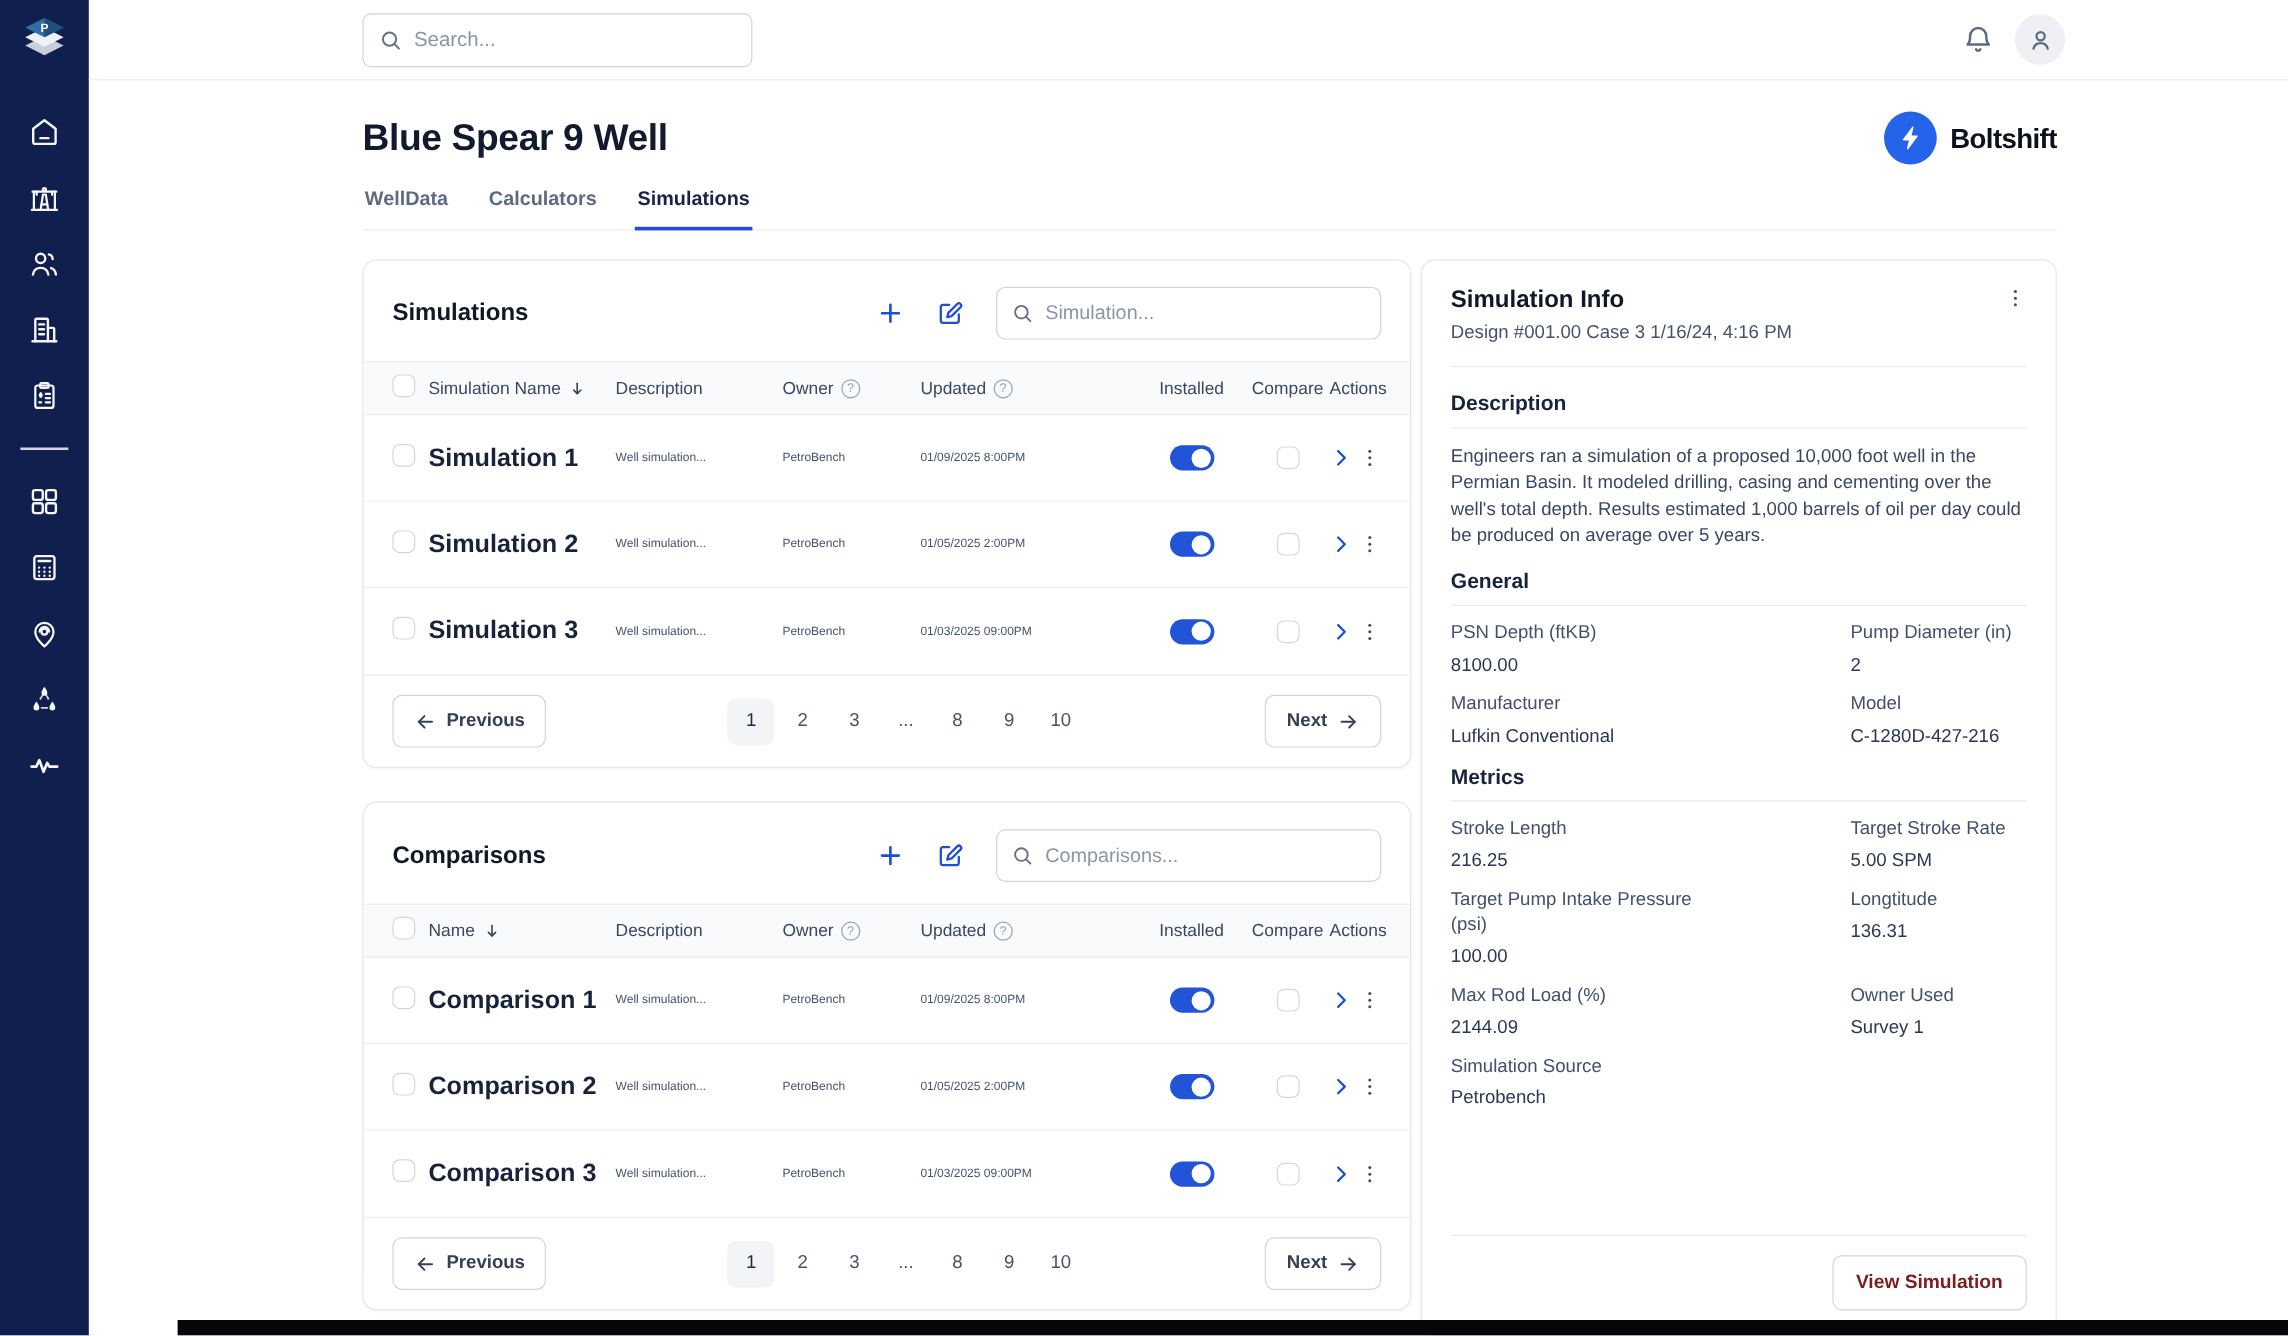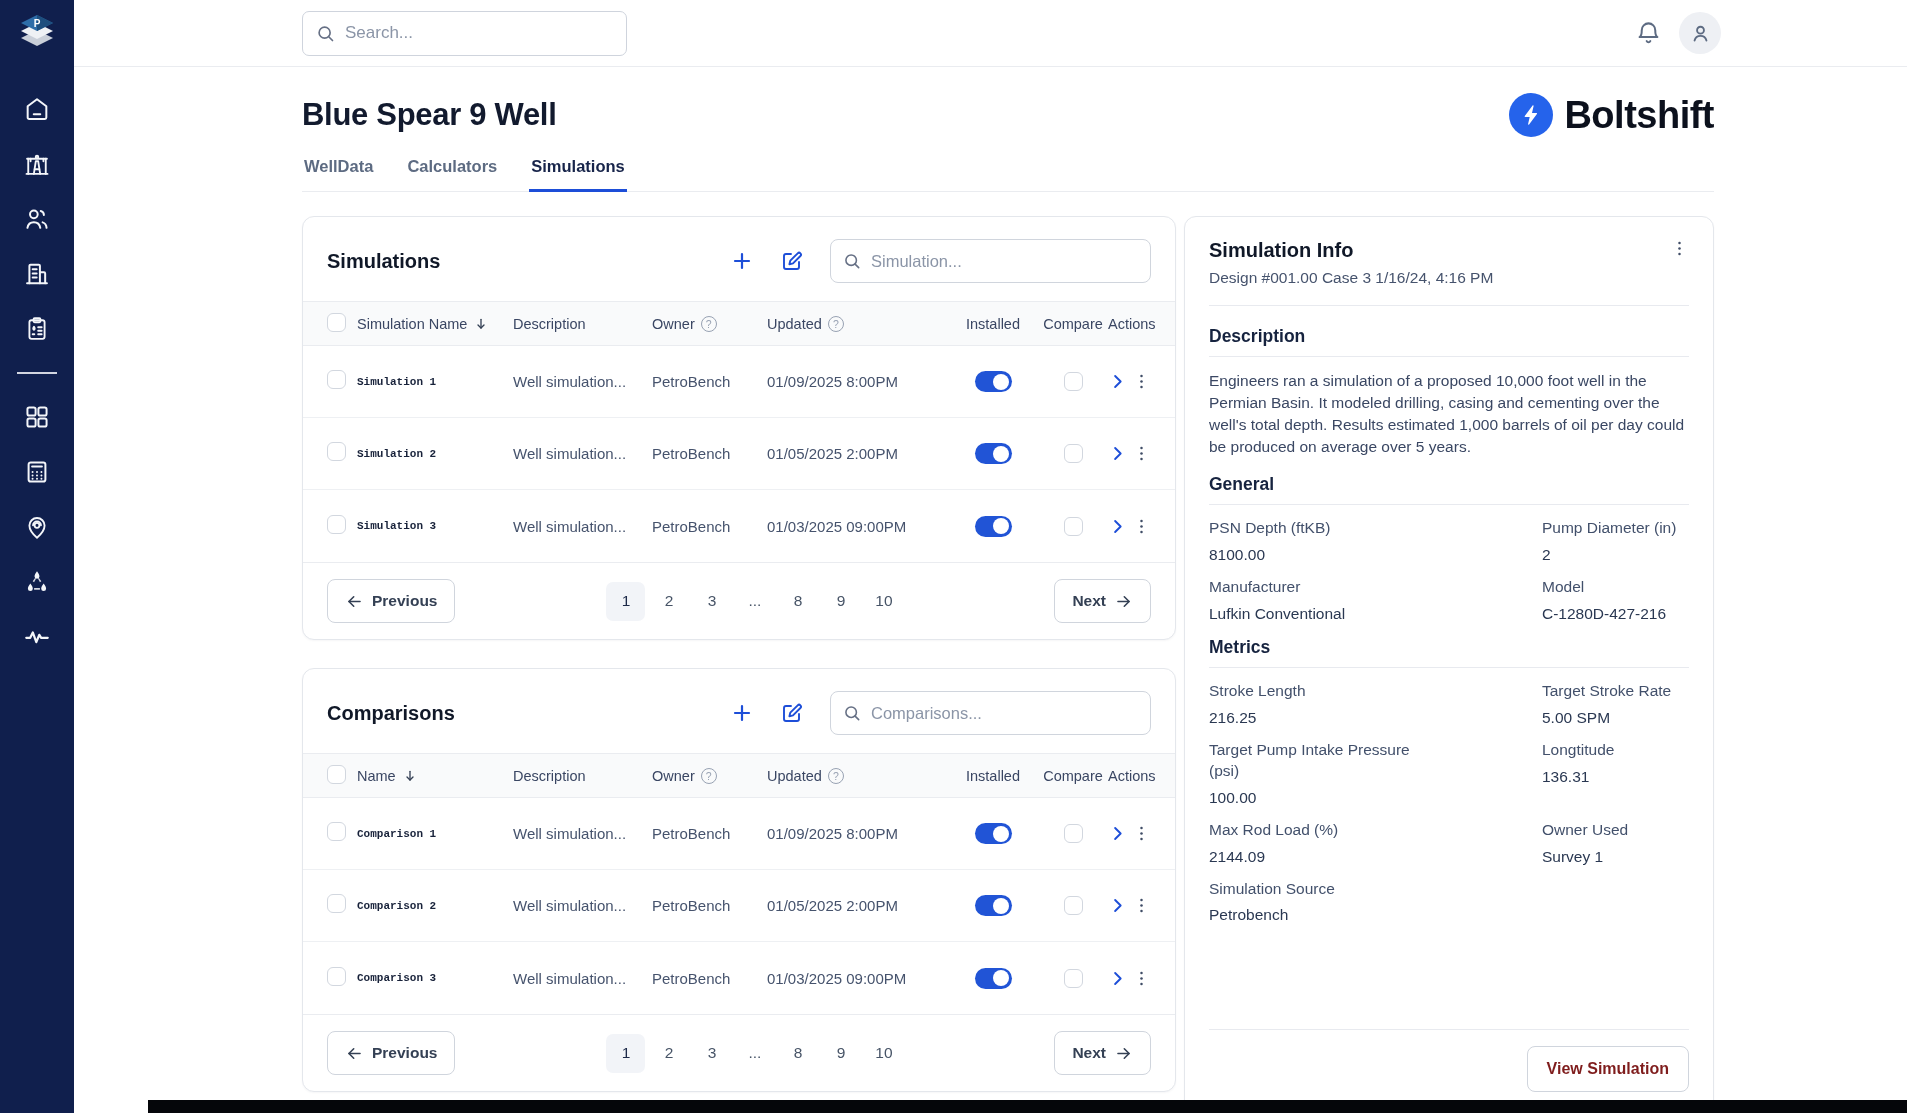--- a/index.html
+++ b/index.html
@@ -31,21 +31,21 @@
   .avatar { width:42px; height:42px; border-radius:50%; background:#eef0f4; color:#5d6b82;
     display:flex; align-items:center; justify-content:center; cursor:pointer; }
   .avatar svg { width:25px; height:25px; }
   .page-body { padding:0 193px 0 228px; display:flex; flex-direction:column; flex:1; }
   .title-row { margin-top:26px; display:flex; align-items:center; justify-content:space-between; }
   h1.page-title { font-size:31px; font-weight:700; color:#121a2e; letter-spacing:-.3px; }
   .brand { display:flex; align-items:center; gap:11px; }
   .brand-mark { width:44px; height:44px; border-radius:50%; background:#2563eb; display:flex;
     align-items:center; justify-content:center; }
   .brand-mark svg { width:24px; height:24px; }
-  .brand-name { font-size:38px; font-weight:700; color:#0c111d; letter-spacing:-.5px; }
+  .brand-name { font-size:23px; font-weight:700; color:#0c111d; letter-spacing:-.5px; }
   .tabs { margin-top:12px; display:flex; gap:30px; border-bottom:1px solid #eaecf0; }
   .tab { font-size:16.5px; font-weight:600; color:#5d6b82; padding:8px 2px 13px; cursor:pointer; }
   .tab.active { color:#17244a; border-bottom:3px solid #1d4ed8; margin-bottom:-1px; }
   
   .content { margin-top:24px; display:flex; gap:8px; align-items:stretch; flex:1; }
   .left-col { width:874px; flex:0 0 874px; display:flex; flex-direction:column; gap:28px; }
   .card { background:#fff; border:1px solid #e4e7ec; border-radius:12px;
     box-shadow:0 1px 2px rgba(16,24,40,.04); }
   .card-head { display:flex; align-items:center; padding:22px 24px 18px; }
   .card-title { font-size:20px; font-weight:700; color:#101828; }
@@ -63,22 +63,22 @@
   .thead { background:#f9fafb; border-top:1px solid #eaecf0; border-bottom:1px solid #eaecf0;
     height:45px; font-size:14.5px; color:#3a4663; }
   .th { display:flex; align-items:center; gap:6px; }
   .th.center { justify-content:center; }
   .th.right { justify-content:flex-end; padding-right:2px; }
   .help-circle { width:16px; height:16px; border:1.3px solid #98a2b3; border-radius:50%;
     color:#98a2b3; font-size:10.5px; display:inline-flex; align-items:center; justify-content:center; }
   .sort-arrow { width:16px; height:16px; color:#344054; }
   .trow { height:72px; border-bottom:1px solid #eef0f3; }
   .trow:last-child { border-bottom:none; }
-  .cell-name { font-size:11px; font-weight:700; color:#18223a;font-family:Liberation Mono, monospace; }
-  .cell-txt { font-size:15px; color:#46536d; }
+  .cell-name { font-size:21px; font-weight:700; color:#18223a; }
+  .cell-txt { font-size:10px; color:#46536d; }
   .cb { width:19px; height:19px; border:1.5px solid #d2d7df; border-radius:6px; background:#fff;
     display:inline-block; cursor:pointer; }
   .c-center { display:flex; justify-content:center; }
   .toggle { width:37px; height:21px; border-radius:11px; background:#2154d6; position:relative; cursor:pointer; }
   .toggle::after { content:""; position:absolute; right:2.5px; top:2.5px; width:16px; height:16px;
     border-radius:50%; background:#fff; }
   .actions-cell { display:flex; align-items:center; justify-content:space-between; }
   .chev { width:19px; height:19px; color:#1d4ed8; cursor:pointer; }
   .dots { width:19px; height:19px; color:#3f4c66; cursor:pointer; }
   .pagination { border-top:1px solid #eaecf0; display:flex; align-items:center;

